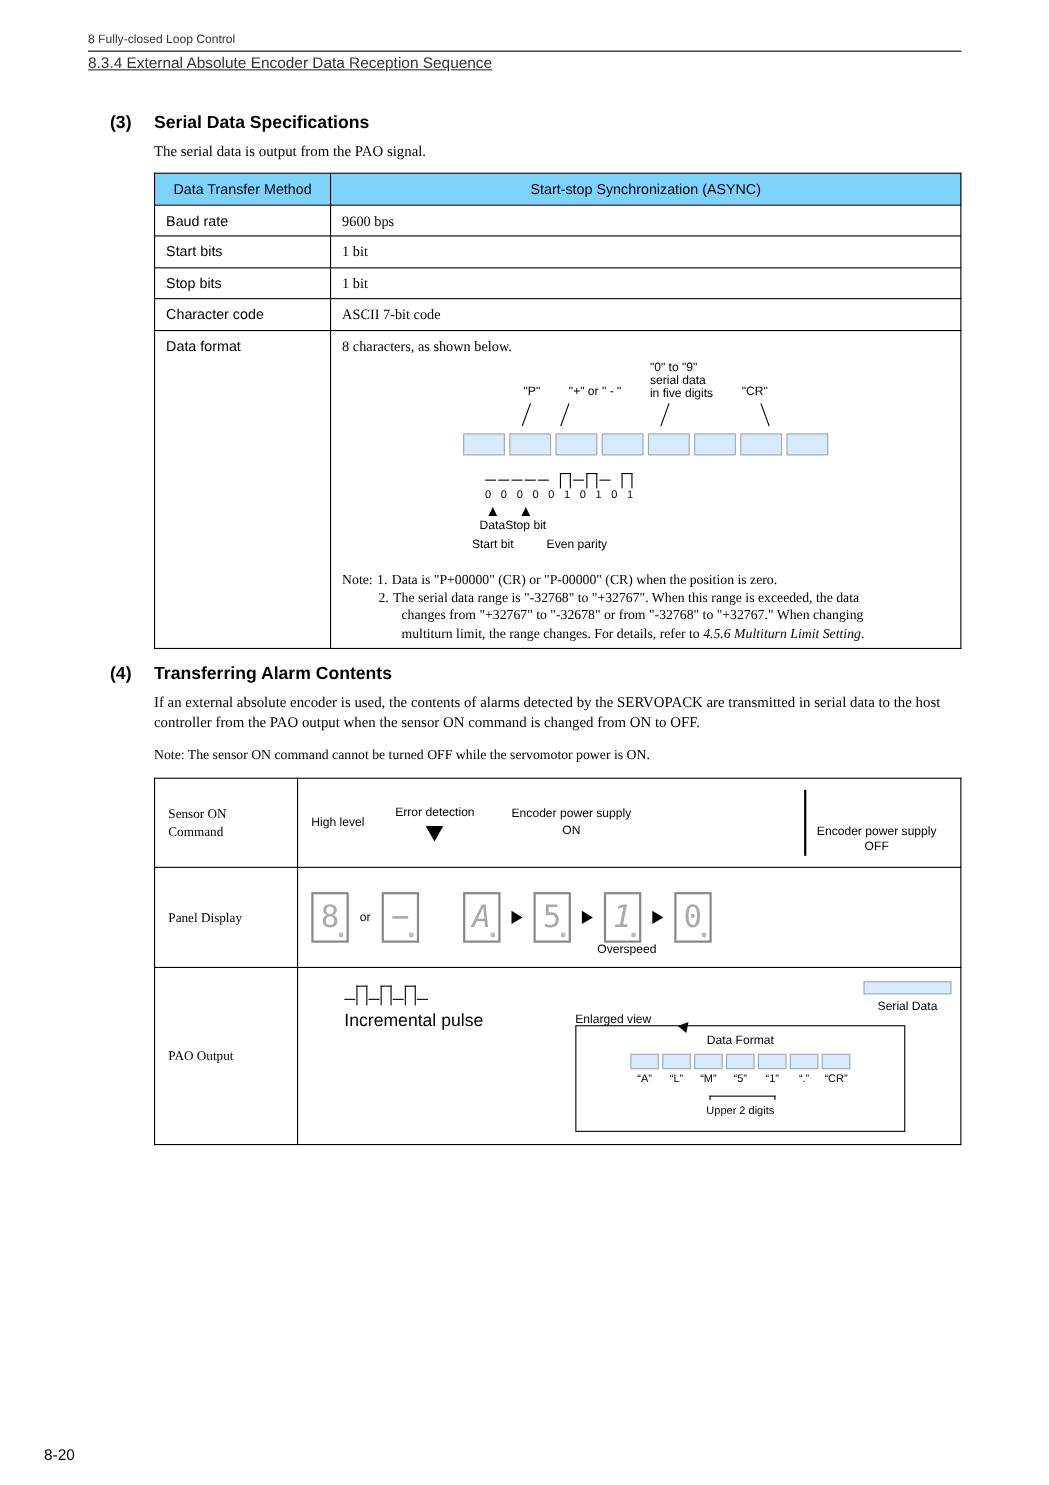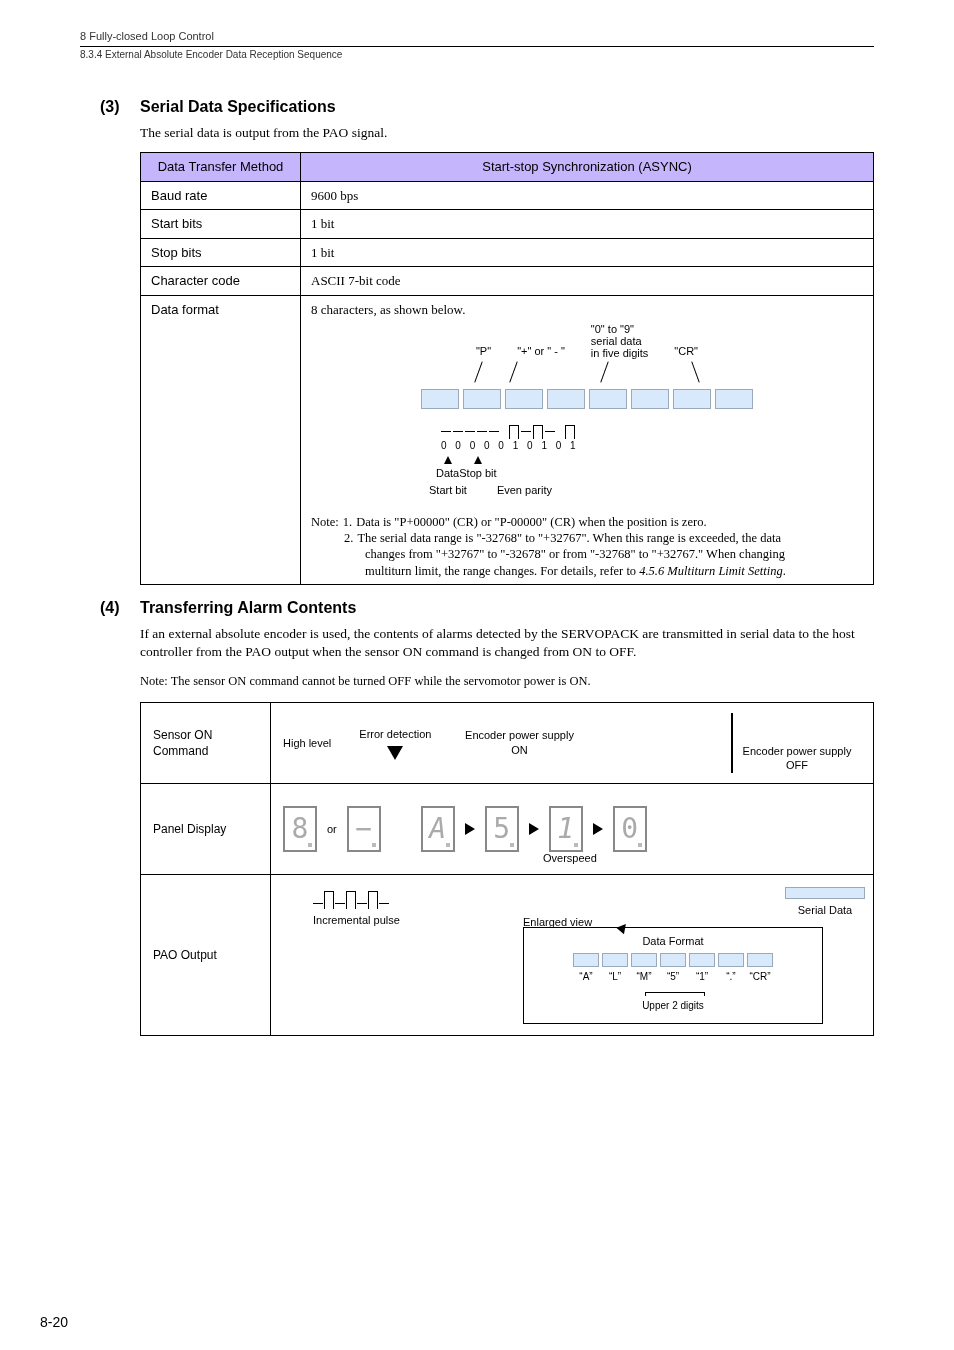--- a/index.html
+++ b/index.html
@@ -18,21 +18,21 @@
     font-size: 11px;
     color: #333;
     padding: 0 80px;
   }
   .page-head .line1 { margin-bottom: 2px; }
   .page-head hr {
     border: none;
     border-top: 1px solid #000;
     margin: 4px 0 2px 0;
   }
-  .page-head .line2 { font-size: 10px; }
+  .page-head .line2 { font-size: 14px; text-decoration: underline; }
   .content { padding: 20px 80px 0 100px; }
   .h3 {
     font-size: 16px;
     font-weight: bold;
     display: flex;
     gap: 14px;
     margin: 18px 0 8px 0;
   }
   .h3 .num { width: 26px; }
   .body-indent {
@@ -49,21 +49,21 @@
     font-size: 13px;
     margin-top: 8px;
   }
   table.spec th, table.spec td {
     border: 1px solid #000;
     padding: 5px 10px;
     text-align: left;
     vertical-align: top;
   }
   table.spec th {
-    background: #c4b5fd;
+    background: #7dd3fc;
     font-weight: normal;
     text-align: center;
     font-family: Arial, sans-serif;
   }
   table.spec td.label {
     width: 160px;
     font-family: Arial, sans-serif;
   }
   table.spec td.value { font-family: "Times New Roman", serif; }
 
@@ -94,21 +94,21 @@
     width: 100%;
     border-collapse: collapse;
     font-size: 12px;
     font-family: Arial, sans-serif;
   }
   table.alarm td {
     border: 1px solid #000;
     padding: 10px 12px;
     vertical-align: middle;
   }
-  table.alarm td.lab { width: 130px; }
+  table.alarm td.lab { width: 130px; font-family: Liberation Serif, serif; }
 
   
   .sensor-row { display:flex; align-items:center; gap:28px; height:60px; position:relative; }
   .sensor-row .step { font-size:11px; text-align:center; }
   .down-tri {
     width:0; height:0;
     border-left:8px solid transparent;
     border-right:8px solid transparent;
     border-top:14px solid #000;
     margin:4px auto 0;
@@ -143,21 +143,21 @@
   .under-lbl { position:absolute; bottom:-2px; font-size:11px; }
 
   
   .pao-row { position:relative; height:140px; }
   .pulse-box {
     position:absolute; left:30px; top:6px;
   }
   .pulse-sig { display:flex; align-items:flex-end; gap:1px; }
   .p-lo { width:10px; height:6px; border-top:1.5px solid #000; }
   .p-hi { width:10px; height:18px; border:1.5px solid #000; border-bottom:none; }
-  .inc-lbl { font-size:11px; margin-top:4px; }
+  .inc-lbl { font-size:16px; margin-top:4px; }
   .serial-box-outer {
     position:absolute; right:-4px; top:2px; text-align:center;
   }
   .serial-bar { width:80px;height:12px;background:#d7e9fb;border:1px solid #9ab; margin-bottom:4px;}
   .serial-lbl { font-size:11px; }
   .enlarged {
     position:absolute; left:240px; top:42px;
     border:1px solid #000; padding:6px 10px 10px 10px; width:300px;
     font-size:11px;
   }

